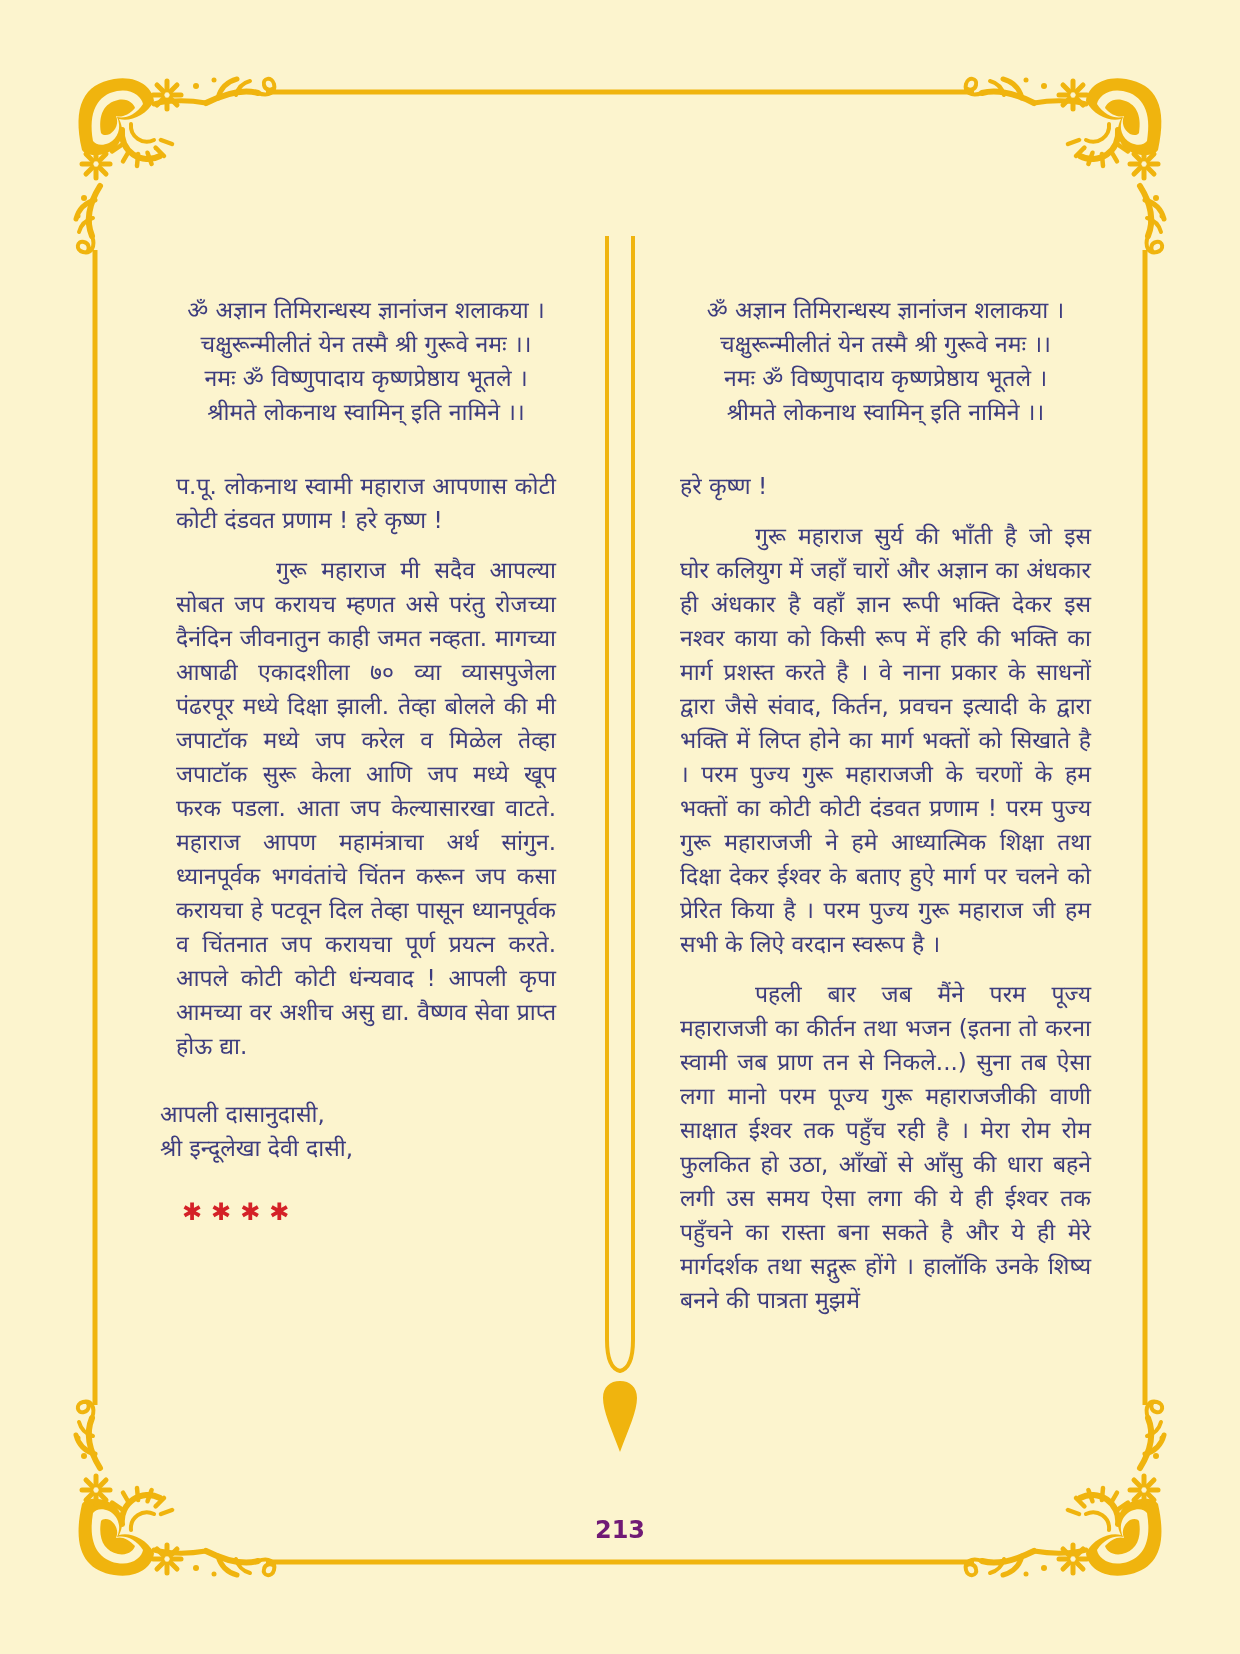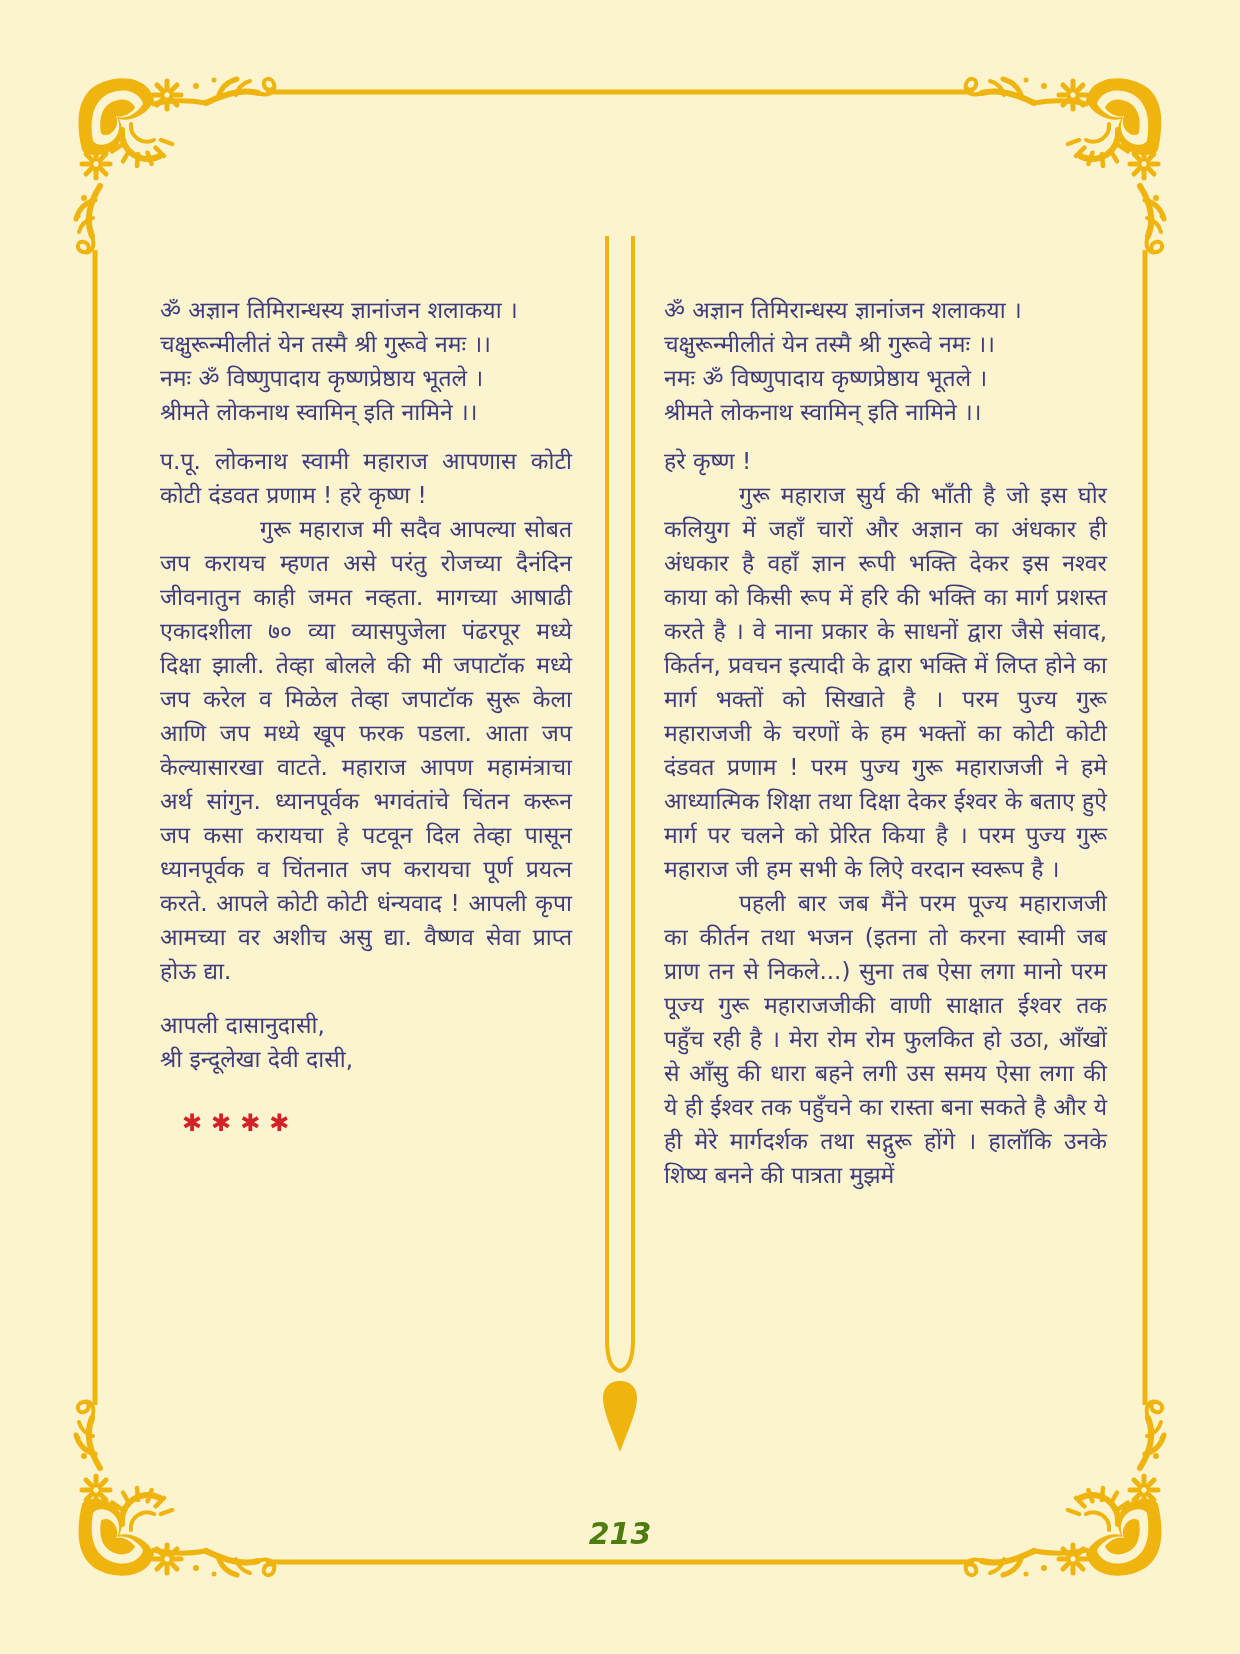--- a/index.html
+++ b/index.html
@@ -8,34 +8,34 @@
     width:1240px; height:1654px;
     background:#FCF4CE;
     overflow:hidden;
     font-family:"DejaVu Sans", sans-serif;
     color:#3D3C7E;
   }
   .frame { position:absolute; left:0; top:0; width:1240px; height:1654px; pointer-events:none; }
   .col { position:absolute; top:293px; font-size:23px; line-height:34px; }
   .col-left  { left:160px; width:412px; }
   .col-right { left:664px; width:443px; }
-  .shloka { margin-bottom:15px; }
+  .shloka { text-align:center; margin-bottom:40px; }
   .shloka div { white-space:nowrap; }
-  .para { margin:0; text-align:justify; }
+  .para { margin:16px; text-align:justify; }
   .para.indent { text-indent:100px; }
   .col-right .para.indent { text-indent:75px; }
-  .signature { margin-top:20px; }
+  .signature { margin-top:34px; }
   .stars {
     margin-top:30px; margin-left:22px;
     color:#D42127; font-size:24px; font-weight:bold; letter-spacing:9px;
   }
   .page-number {
     position:absolute; top:1516px; left:0; width:1240px;
     text-align:center;
-    color:#4d7c0f; font-size:30px; font-weight:bold;font-style:italic;
+    color:#701a75; font-size:24px; font-weight:bold;
   }
 </style>
 </head>
 <body>
 
 <div class="page">
 
   <svg class="frame" viewBox="0 0 1240 1654" xmlns="http://www.w3.org/2000/svg" aria-hidden="true">
     <defs>
       <g id="orn" fill="none" stroke="#F0B40E" stroke-linecap="round">

